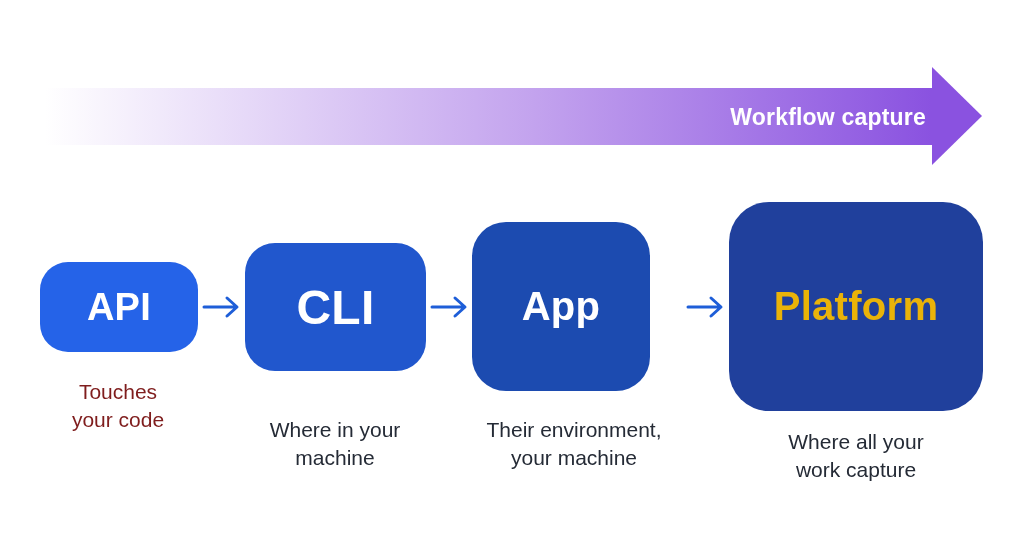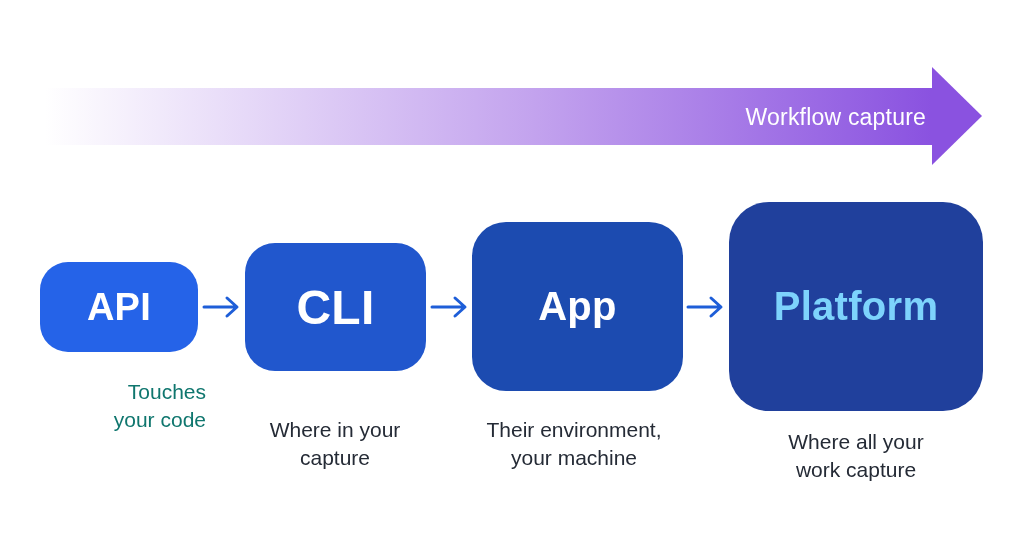--- a/index.html
+++ b/index.html
@@ -14,21 +14,21 @@
   .banner-bar{
     position:absolute;
     left:45px; top:88px;
     width:887px; height:57px;
   }
   .banner-label{
     position:absolute;
     right:6px; top:50%;
     transform:translateY(-50%);
     font-size:23px;
-    font-weight:400;
+    font-weight:700;
     letter-spacing:0.2px;
     white-space:nowrap;
   }
   .banner-head{
     position:absolute;
     left:932px; top:67px;
     width:50px; height:98px;
     display:block;
   }
   
@@ -61,55 +61,55 @@
   <div class="banner-bar" style="background: linear-gradient(90deg, rgb(255, 255, 255) 0%, rgb(195, 163, 238) 55%, rgb(138, 82, 224) 100%);">
     <span class="banner-label" style="color: rgb(255, 255, 255);">Workflow capture</span>
   </div>
   <svg class="banner-head" viewBox="0 0 50 98" aria-hidden="true" style="color: rgb(138, 82, 224);">
     <polygon points="0,0 50,49 0,98" fill="currentColor"></polygon>
   </svg>
 
   <div class="box" style="left: 40px; top: 262px; width: 158px; height: 90px; border-radius: 28px; font-size: 38px; background-color: rgb(37, 99, 232); color: rgb(255, 255, 255);">
     <span>API</span>
   </div>
-  <div class="caption" style="left: 30px; top: 378px; width: 176px; color: #0f766e; text-align: right;">
+  <div class="caption" style="left: 30px; top: 378px; width: 176px; color: #7f1d1d;">
     <span>Touches</span><br>
     <span>your code</span>
   </div>
 
   <svg class="connector" viewBox="0 0 38 26" aria-hidden="true" style="color: rgb(30, 94, 216); left: 202px; top: 294px;">
     <path d="M2 13 H33 M25 4 L35 13 L25 22" fill="none" stroke="currentColor" stroke-width="3" stroke-linecap="round" stroke-linejoin="round" style="left:0"></path>
     <style></style>
   </svg>
 
   <div class="box" style="left: 245px; top: 243px; width: 181px; height: 128px; border-radius: 30px; font-size: 48px; background-color: rgb(33, 87, 205); color: rgb(255, 255, 255);">
     <span>CLI</span>
   </div>
   <div class="caption" style="left: 237px; top: 416px; width: 196px; color: rgb(37, 43, 54);">
     <span>Where in your</span><br>
-    <span>capture</span>
+    <span>machine</span>
   </div>
 
   <svg class="connector" viewBox="0 0 38 26" aria-hidden="true" style="color: rgb(30, 94, 216); left: 430px; top: 294px;">
     <path d="M2 13 H33 M25 4 L35 13 L25 22" fill="none" stroke="currentColor" stroke-width="3" stroke-linecap="round" stroke-linejoin="round"></path>
   </svg>
 
-  <div class="box" style="left: 472px; top: 222px; width: 211px; height: 169px; border-radius: 34px; font-size: 40px; background-color: rgb(28, 75, 176); color: rgb(255, 255, 255);">
+  <div class="box" style="left: 472px; top: 222px; width: 178px; height: 169px; border-radius: 34px; font-size: 40px; background-color: rgb(28, 75, 176); color: rgb(255, 255, 255);">
     <span>App</span>
   </div>
   <div class="caption" style="left: 444px; top: 416px; width: 260px; color: rgb(37, 43, 54);">
     <span>Their environment,</span><br>
     <span>your machine</span>
   </div>
 
   <svg class="connector" viewBox="0 0 38 26" aria-hidden="true" style="color: rgb(30, 94, 216); left: 686px; top: 294px;">
     <path d="M2 13 H33 M25 4 L35 13 L25 22" fill="none" stroke="currentColor" stroke-width="3" stroke-linecap="round" stroke-linejoin="round"></path>
   </svg>
 
-  <div class="box" style="left: 729px; top: 202px; width: 254px; height: 209px; border-radius: 40px; font-size: 40px; background-color: rgb(32, 64, 156); color: #7dd3fc;">
+  <div class="box" style="left: 729px; top: 202px; width: 254px; height: 209px; border-radius: 40px; font-size: 40px; background-color: rgb(32, 64, 156); color: #eab308;">
     <span>Platform</span>
   </div>
   <div class="caption" style="left: 726px; top: 428px; width: 260px; color: rgb(37, 43, 54);">
     <span>Where all your</span><br>
     <span>work capture</span>
   </div>
 
 </div>
 
 </body></html>

